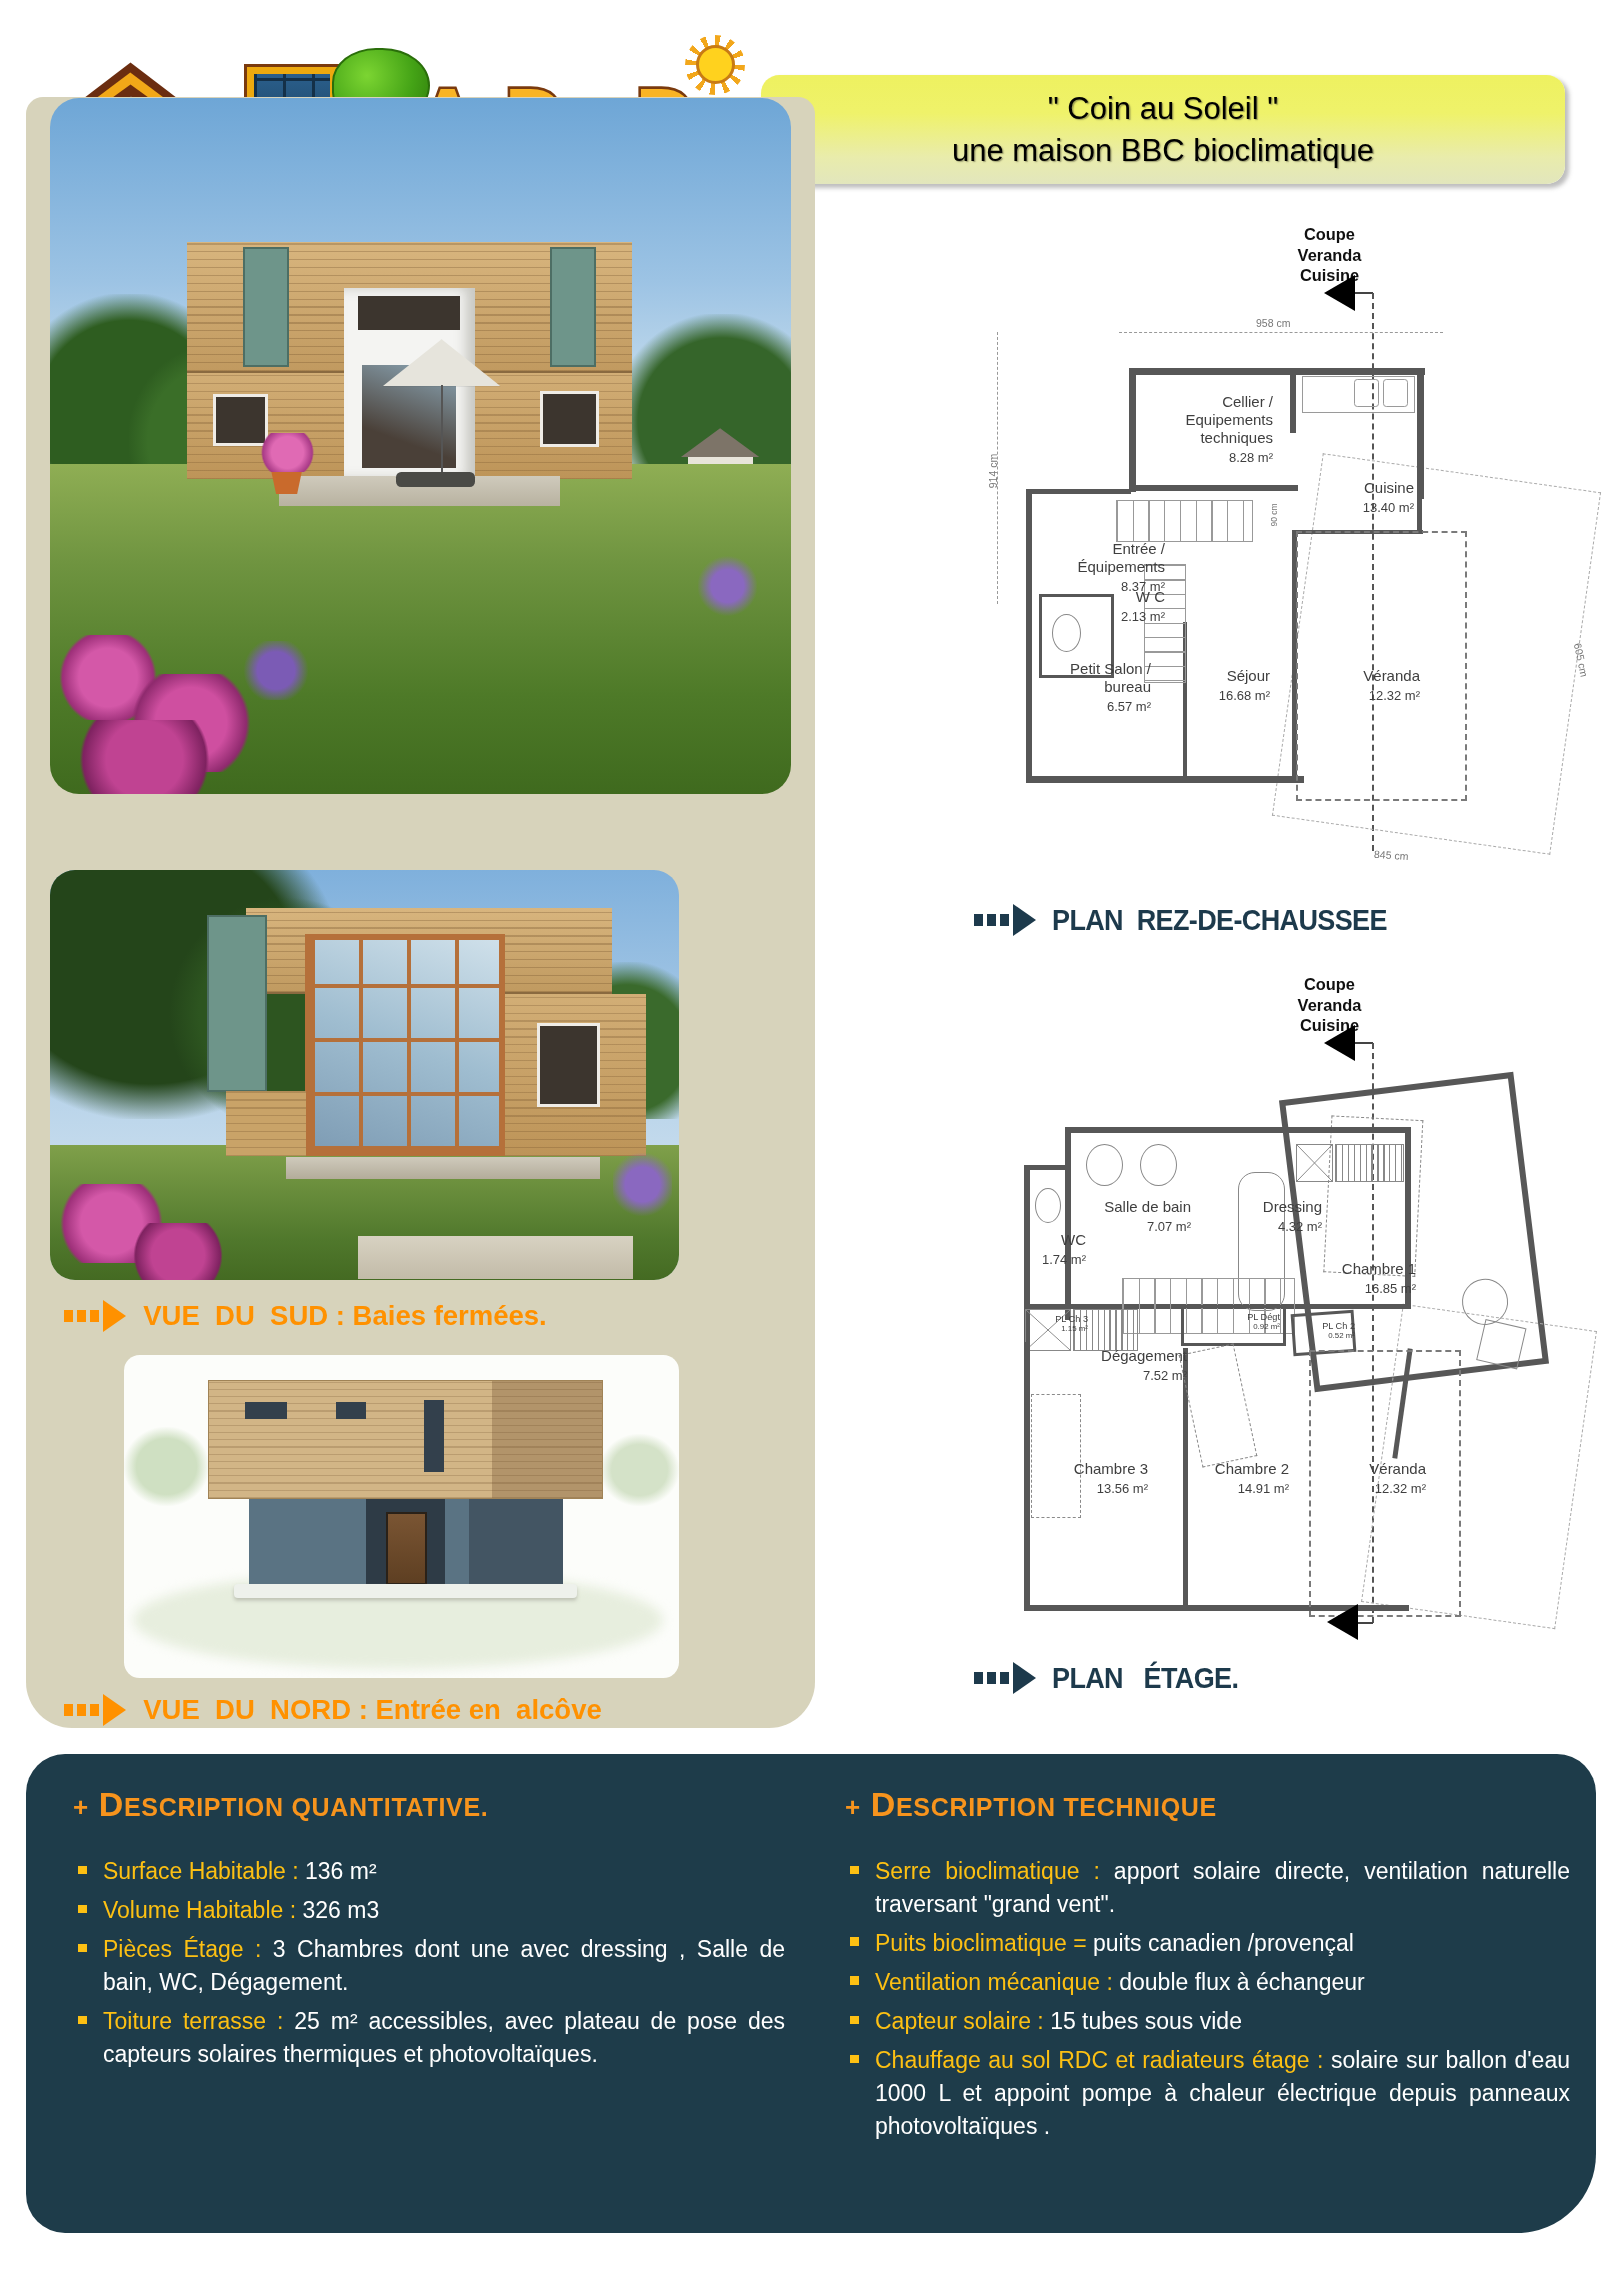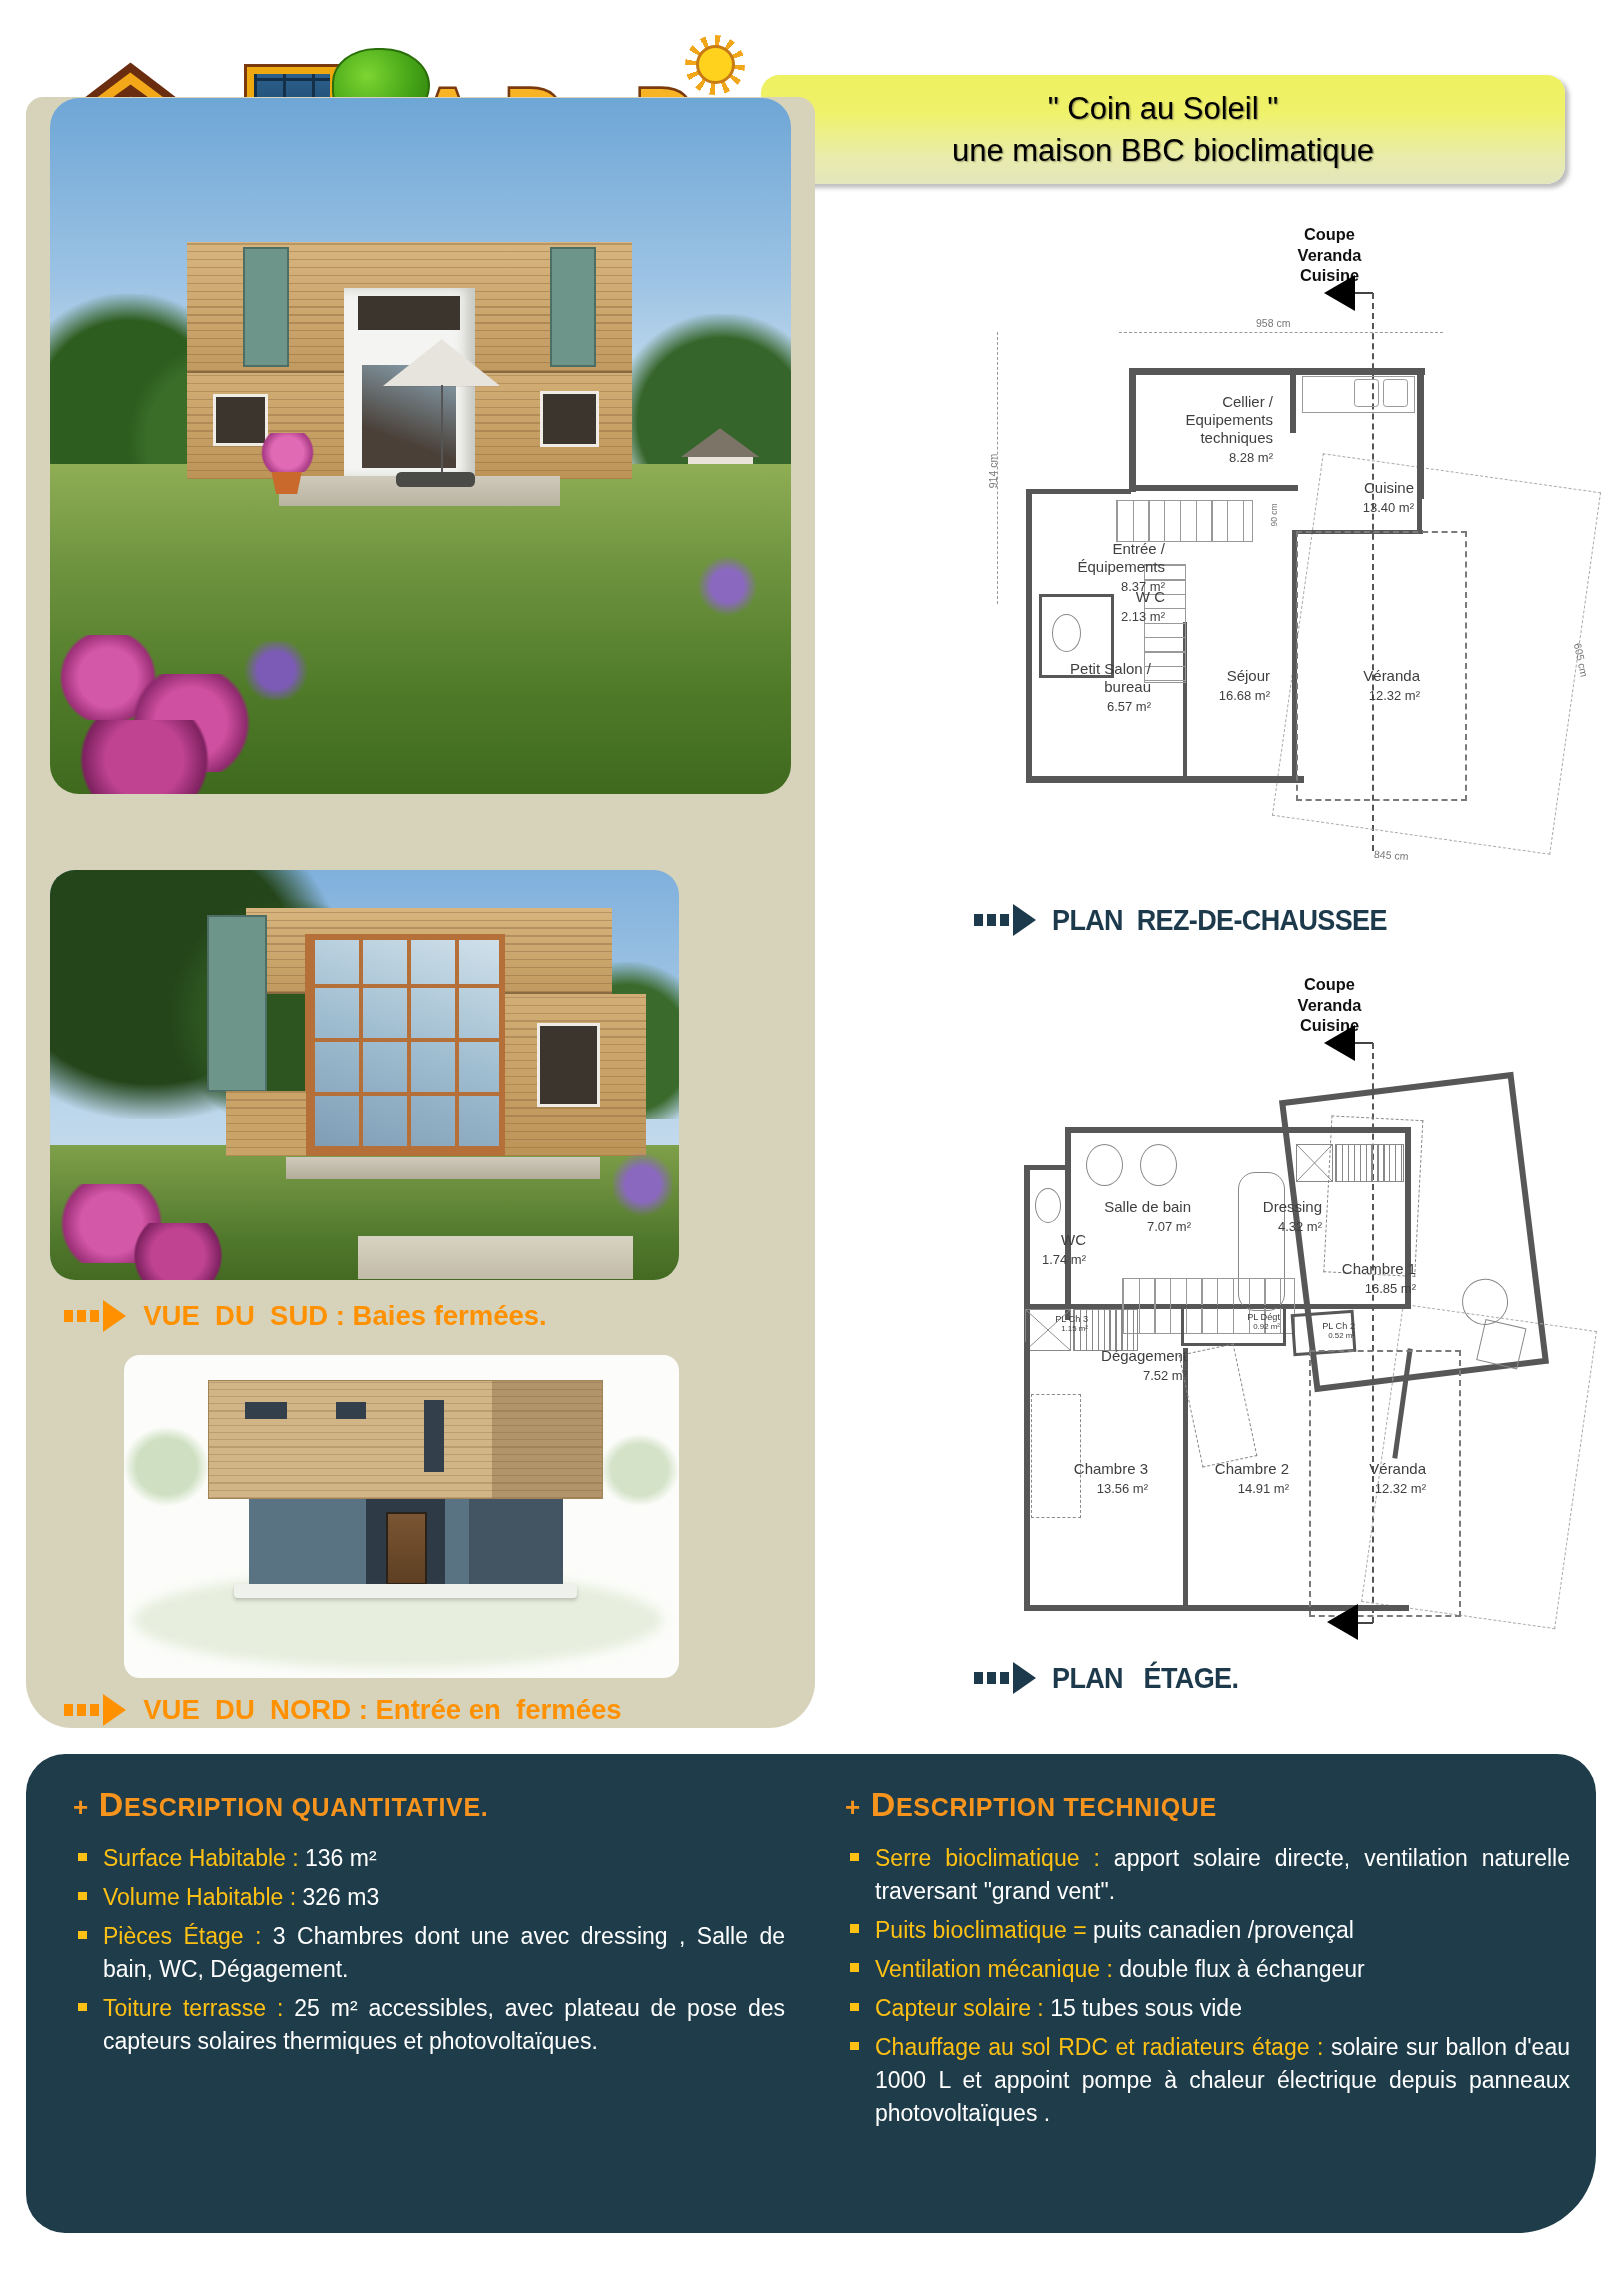--- a/index.html
+++ b/index.html
@@ -81,21 +81,21 @@
 
   
   .desc-panel{position:absolute;left:26px;top:1754px;width:1570px;height:479px;background:#1e3c4a;border-radius:39px 39px 79px 39px;color:#fff}
   .col{position:absolute;top:31px}
   .col1{left:47px;width:712px}
   .col2{left:819px;width:725px}
   .desc-head-row{display:flex;align-items:baseline;gap:10.5px;color:#f7941d;font-weight:bold}
   .plus{font-size:26px}
   .desc-head{display:inline-block;font-size:25px;letter-spacing:0.7px}
   .desc-head::first-letter{font-size:34px}
-  .desc-list{margin-top:18px;list-style:none}
+  .desc-list{margin-top:31px;list-style:none}
   .desc-list li{position:relative;padding-left:30px;margin-bottom:6.5px;font-size:23px;line-height:1.42;text-align:justify}
   .bullet{position:absolute;left:5.2px;top:10.5px;width:8.5px;height:8.5px;background:#fdc013}
   .lbl{color:#fdc013}
   .val{color:#fff}
 </style>
 </head>
 <body>
 
 <div class="page">
 
@@ -211,21 +211,21 @@
         <div class="sc" style="left:26px;top:204px;width:343px;height:14.4px;background:#eef1ec;border-radius:3.9px;box-shadow:0 2.6px 3.9px rgba(150,150,140,.5)"></div>
       </div>
     </div>
     <div class="pcap" style="left:38px;top:1597px">
       <span class="cap-arrow">
           <i></i>
           <i></i>
           <i></i>
           <span class="tri" style="border-left-color:#ff9100"></span>
         </span>
-      <span class="cap-text">VUE  DU  NORD : Entrée en  fermées</span>
+      <span class="cap-text">VUE  DU  NORD : Entrée en  alcôve</span>
     </div>
   </div>
 
   <div class="coupe" style="left:1269px;top:224px">Coupe
 Veranda
 Cuisine</div>
   <div class="blkarrow" style="left:1324px;top:275px"></div>
   <div class="conn" style="left:1355px;top:292px;width:18.3px;height:2px"></div>
   <div class="secline" style="left:1372px;top:293px;height:558px"></div>
 

